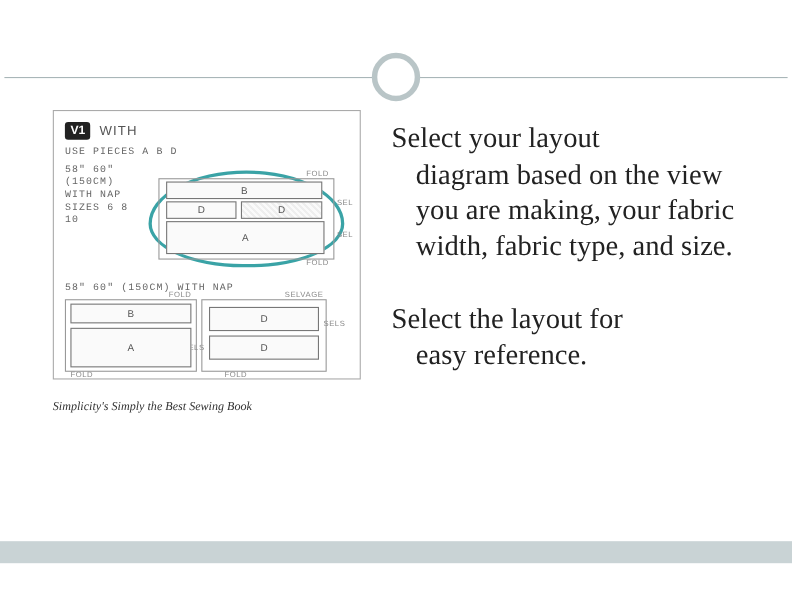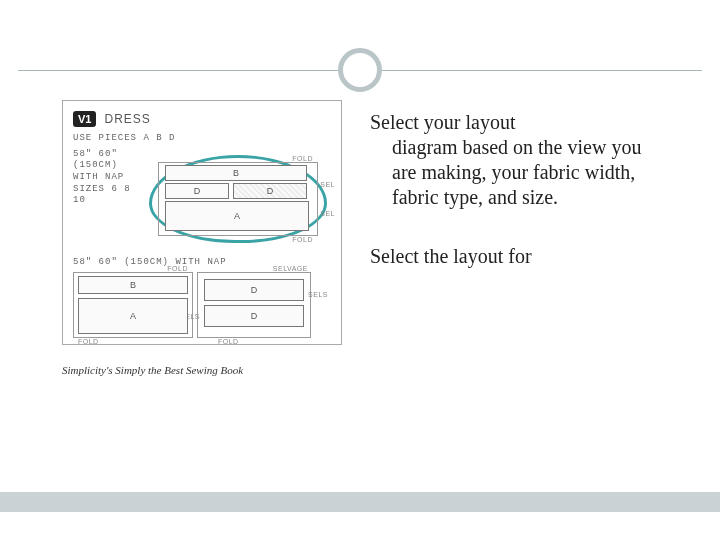--- a/index.html
+++ b/index.html
@@ -1,33 +1,33 @@
 <!DOCTYPE html>
 <html><head>
 <meta charset="utf-8">
 <style>
 html,body{margin:0;padding:0;width:720px;height:540px;background:#fff;font-family:Georgia,serif;color:#333}
-.slide{position:relative;width:720px;height:540px;box-sizing:border-box;padding:40px 62px 44px}
+.slide{position:relative;width:720px;height:540px;box-sizing:border-box;padding:40px 48px 44px}
 .rule-wrap{position:relative;height:60px}
 .hr{position:absolute;left:-44px;right:-44px;top:30px;border-top:1px solid #a9b6b8}
 .circle{position:absolute;left:50%;top:30px;transform:translate(-50%,-50%);width:34px;height:34px;border:5px solid #b9c5c7;border-radius:50%;background:#fff}
 .content{display:flex;gap:28px}
 .figure-col{width:280px}
 .figure-frame{border:1px solid #aaa;padding:10px 10px 6px;box-sizing:border-box}
 .badge-row{display:flex;align-items:center;gap:8px;margin-bottom:6px}
 .badge{background:#222;color:#fff;font-family:Arial,sans-serif;font-weight:bold;font-size:11px;padding:2px 5px;border-radius:3px}
 .dresstxt{font-family:Arial,sans-serif;font-size:12px;letter-spacing:1px;color:#555}
 .tiny{font-family:Liberation Mono, monospace;font-size:9px;letter-spacing:1px;color:#666;text-transform:uppercase;line-height:1.3}
 .diag{position:relative;border:3px solid #3aa3a6;border-radius:50% 50% 48% 48%/55% 55% 45% 45%;padding:4px 6px;margin:6px 0 8px;background:#fff}
 .diag-plain{position:relative;margin:4px 0 0}
 .board{border:1px solid #999;position:relative}
 .piece{position:absolute;border:1px solid #777;background:#fafafa;font-family:Arial,sans-serif;font-size:9px;display:flex;align-items:center;justify-content:center;color:#555}
 .lbl{position:absolute;font-family:Arial,sans-serif;font-size:7px;color:#888;letter-spacing:0.5px}
 .src{font-family:"Times New Roman",serif;font-style:italic;font-size:11px;color:#333;margin-top:19px}
-.text-col{flex:1;font-size:20px;line-height:1.25;color:#222;padding-top:10px}
+.text-col{flex:1;font-size:26px;line-height:1.25;color:#222;padding-top:10px}
 .para{margin-bottom:34px}
 .para .cont{display:block;margin-left:22px}
 .foot-band{position:absolute;left:0;right:0;bottom:28px;height:20px;background:#c9d3d5}
 </style>
 </head>
 <body>
 
 <div class="slide">
 
   <div class="rule-wrap">
@@ -35,21 +35,21 @@
     <div class="circle"></div>
   </div>
 
   <div class="content">
 
     <div class="figure-col">
       <div class="figure-frame">
 
         <div class="badge-row">
           <span class="badge">V1</span>
-          <span class="dresstxt">DRESS</span>
+          <span class="dresstxt">WITH</span>
         </div>
         <div class="tiny">USE PIECES  A B D</div>
 
         <div style="display:flex;align-items:flex-start;gap:6px;margin-top:4px">
           <div style="width:70px">
             <div class="tiny">58" 60" (150CM)</div>
             <div class="tiny">WITH NAP</div>
             <div class="tiny">SIZES 6 8 10</div>
           </div>
           <div class="diag">
@@ -91,19 +91,20 @@
       <div class="src">Simplicity's Simply the Best Sewing Book</div>
     </div>
 
     <div class="text-col">
       <div class="para">
         <span>Select your layout</span>
         <span class="cont">diagram based on the view you are making, your fabric width, fabric type, and size.</span>
       </div>
       <div class="para">
         <span>Select the layout for</span>
+        <span class="cont">easy reference.</span>
       </div>
     </div>
 
   </div>
 
   <div class="foot-band"></div>
 </div>
 
 </body></html>

